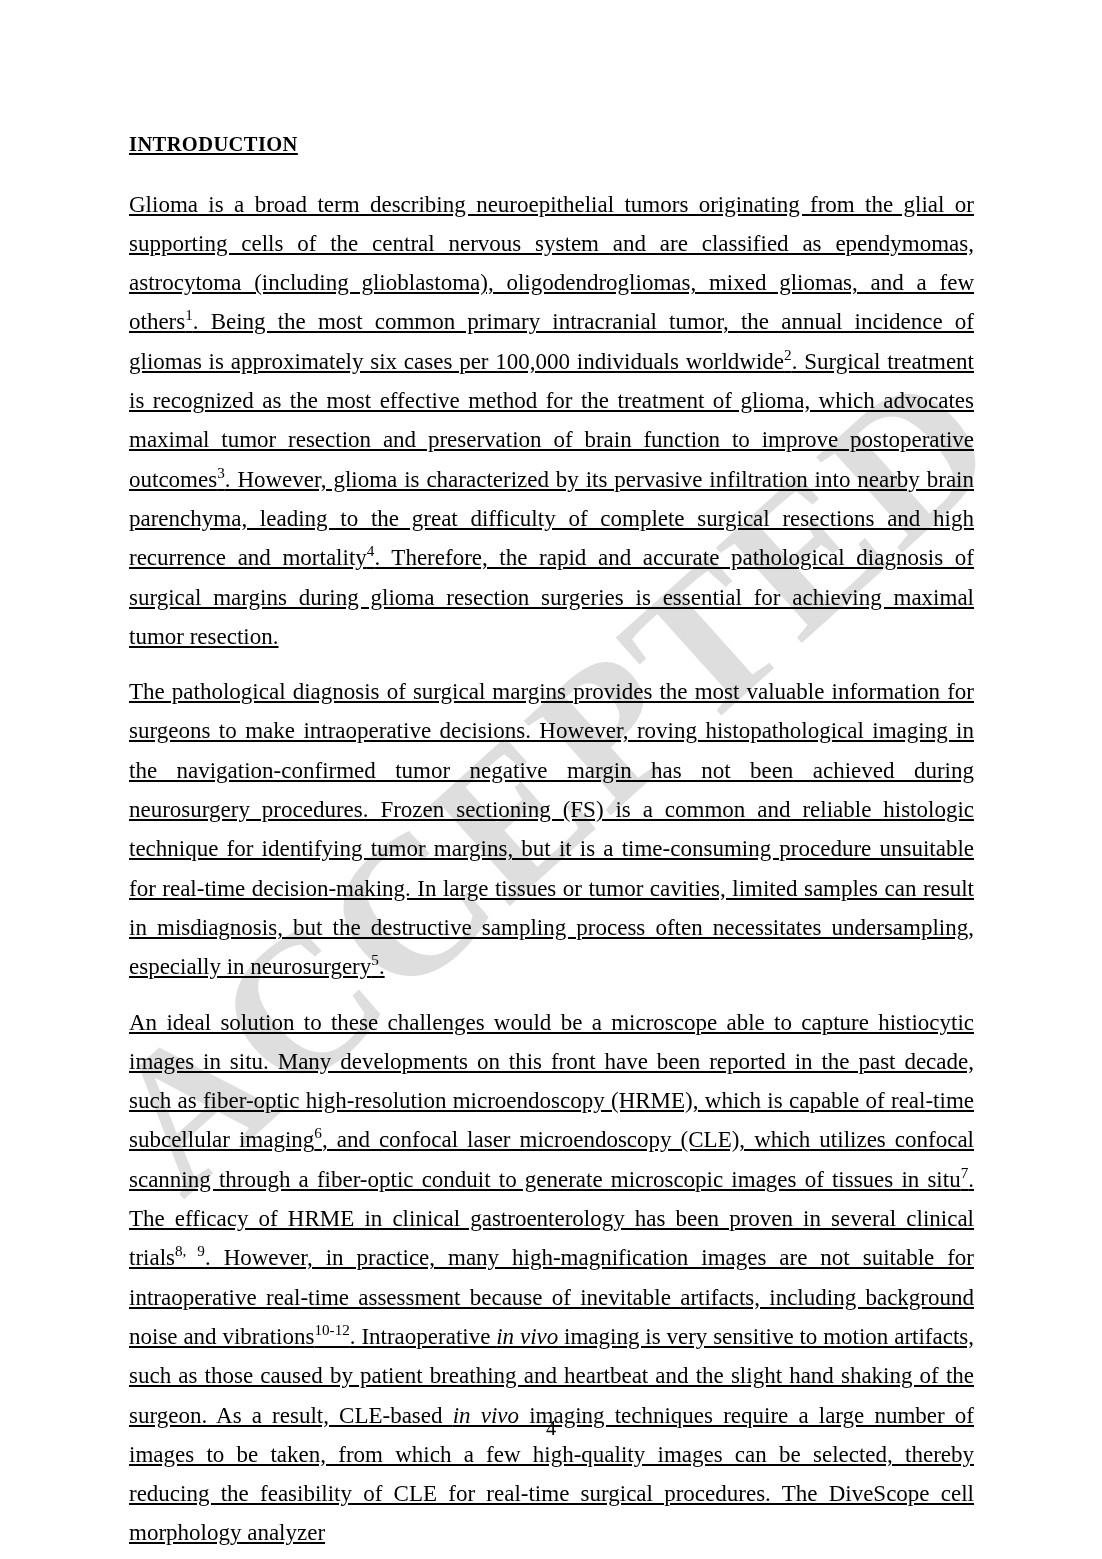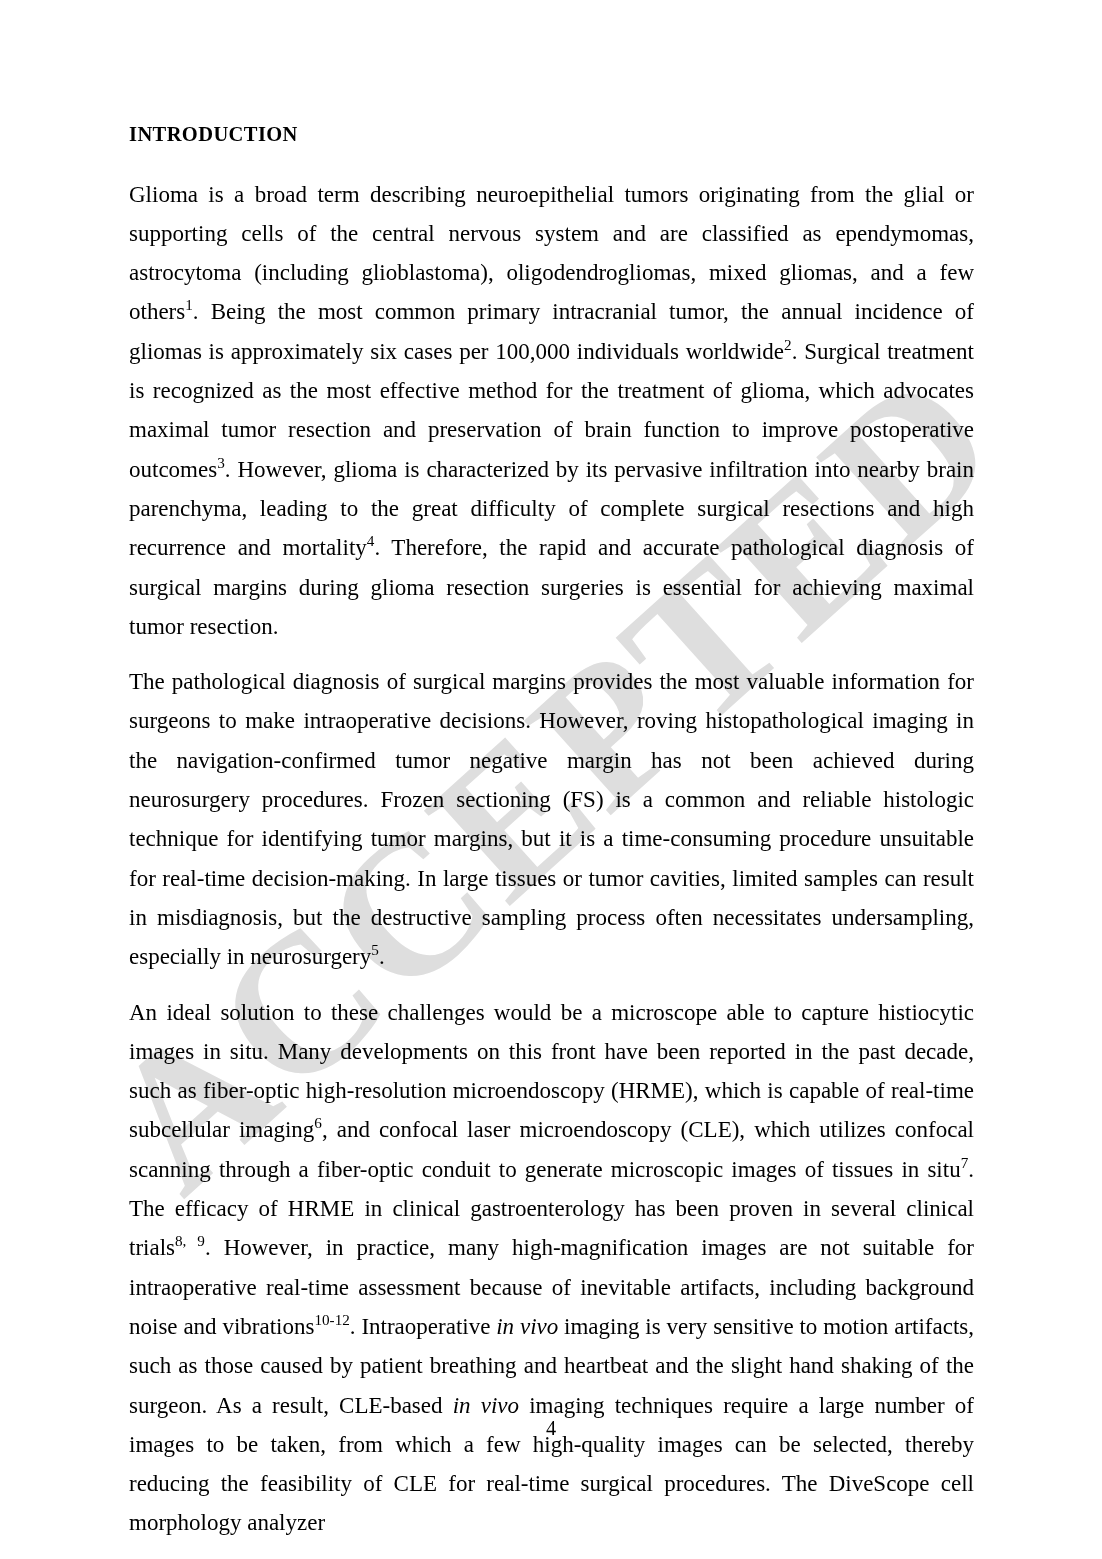--- a/index.html
+++ b/index.html
@@ -32,23 +32,24 @@
     user-select: none;
     pointer-events: none;
     z-index: 0;
     line-height: 1;
   }
 
   
   .content {
     position: absolute;
     left: 129px;
-    top: 122px;
+    top: 132px;
     width: 845px;
     z-index: 2;
+    text-decoration: underline;
   }
 
   .section-heading {
     font-size: 20.5px;
     font-weight: 700;
     letter-spacing: 0.4px;
     margin: 0 0 28px 0;
     line-height: 1.2;
   }
 

